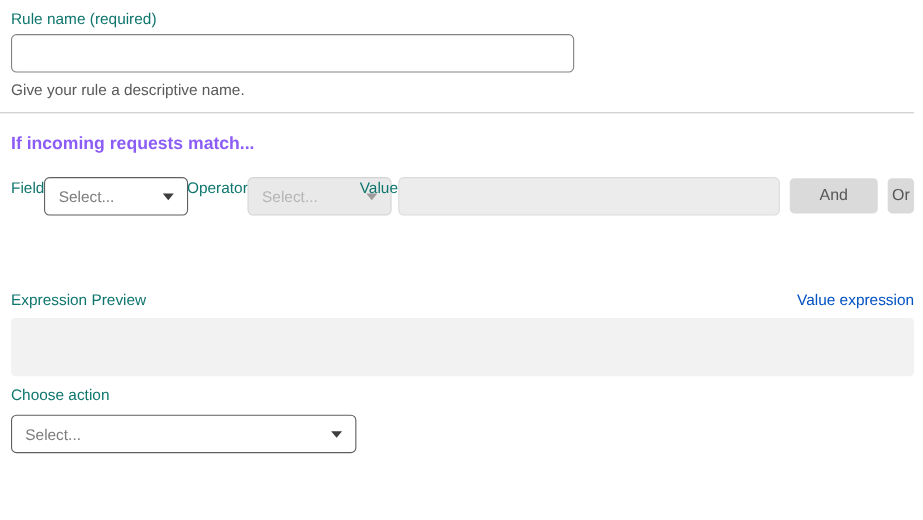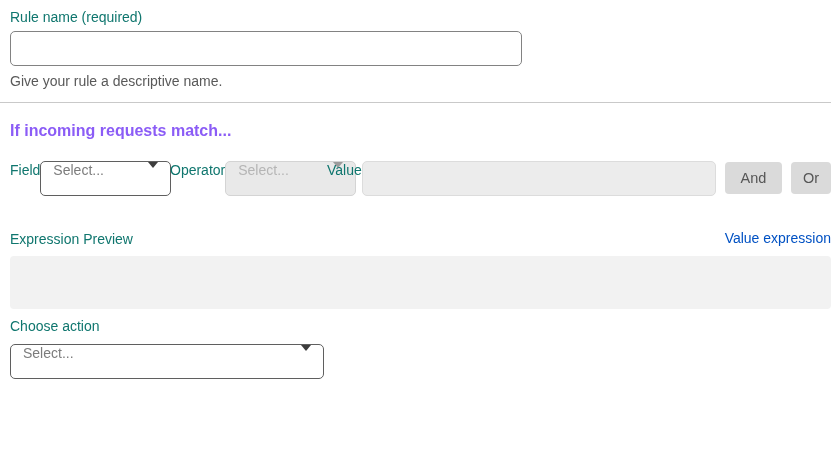--- a/index.html
+++ b/index.html
@@ -63,21 +63,21 @@
   }
   .cond-col { display: flex; flex-direction: row; }
   .cond-col .field-label { margin-bottom: 7px; }
   .col-field    { width: 148px; margin-right: 12px; }
   .col-operator { width: 146px; margin-right: 11px; }
   .col-value    { flex: 1; margin-right: 9px; }
   .select-box {
     height: 35px;
     border-radius: 5px;
     display: flex;
-    align-items: flex-start;
+    align-items: center;
     justify-content: space-between;
     padding: 0 12px;
     font-size: 14px;
     cursor: pointer;
     user-select: none;
     gap: 36px;
   }
   .select-enabled {
     background: #ffffff;
     border: 1px solid #5f5f5f;
@@ -113,26 +113,26 @@
     height: 32px;
     margin-bottom: 2px;
     border: none;
     border-radius: 4px;
     background: #dadada;
     color: #565656;
     font-family: "Liberation Sans", "DejaVu Sans", sans-serif;
     font-size: 14.5px;
     cursor: pointer;
   }
-  .btn-and { width: 57px; margin-right: 9px; }
-  .btn-or  { width: 40px; }
+  .btn-and { width: 80px; margin-right: 9px; }
+  .btn-or  { width: 24px; }
   .expr-header {
-    margin-top: 34px;
+    margin-top: 67px;
     display: flex;
-    align-items: flex-start;
+    align-items: center;
     justify-content: space-between;
   }
   .edit-link {
     font-size: 14px;
     color: #0051c3;
     text-decoration: none;
     cursor: pointer;
   }
   .preview-box {
     margin-top: 8px;

